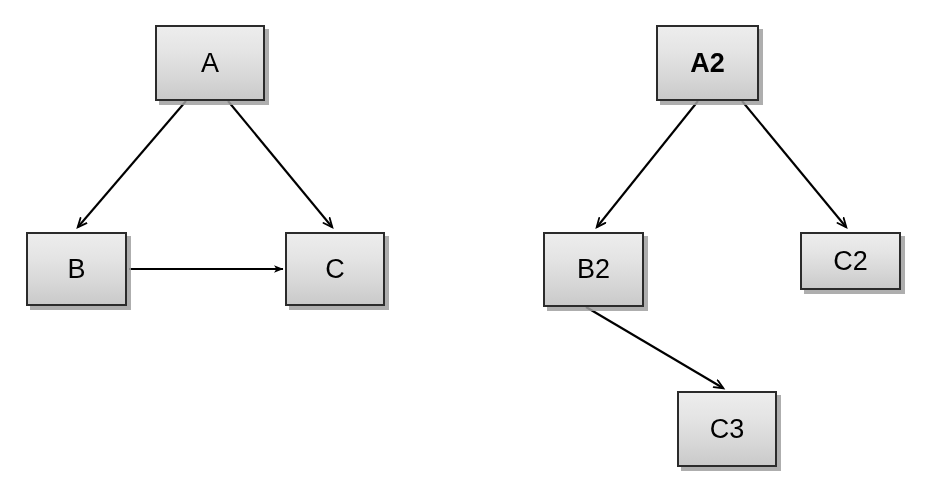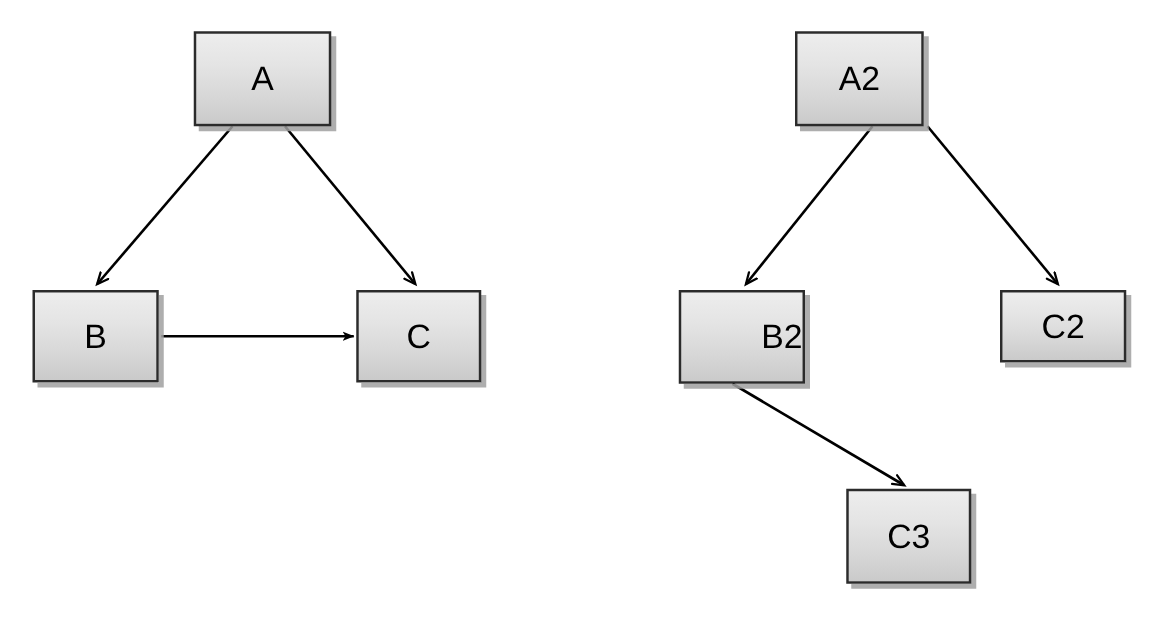--- a/index.html
+++ b/index.html
@@ -75,25 +75,25 @@
   </div>
 
   <div class="node" style="left:26px; top:232px; width:101px; height:74px;">
     <span class="node-label">B</span>
   </div>
 
   <div class="node" style="left:285px; top:232px; width:100px; height:74px;">
     <span class="node-label">C</span>
   </div>
 
-  <div class="node" style="left:636px; top:25px; width:103px; height:76px;">
+  <div class="node" style="left:656px; top:25px; width:103px; height:76px;font-weight:bold;">
     <span class="node-label">A2</span>
   </div>
 
-  <div class="node" style="left:543px; top:232px; width:101px; height:75px;justify-content:flex-end;">
+  <div class="node" style="left:543px; top:232px; width:101px; height:75px;">
     <span class="node-label">B2</span>
   </div>
 
   <div class="node" style="left:800px; top:232px; width:101px; height:58px;">
     <span class="node-label">C2</span>
   </div>
 
   <div class="node" style="left:677px; top:391px; width:100px; height:76px;">
     <span class="node-label">C3</span>
   </div>

